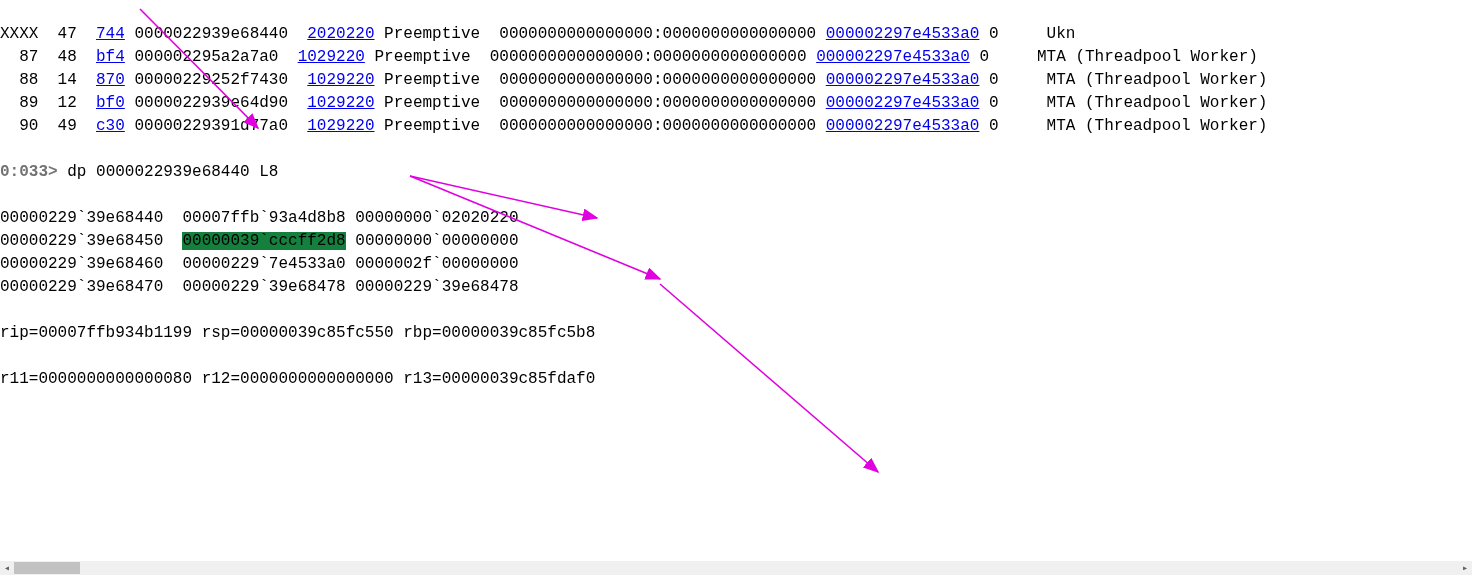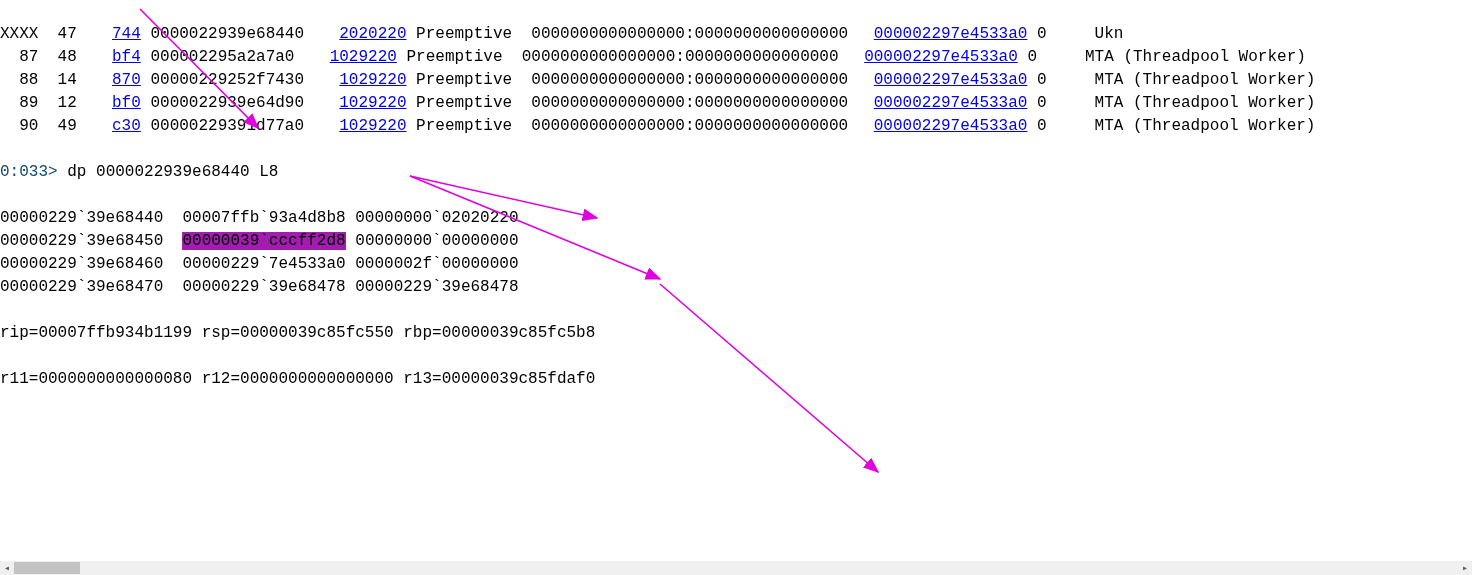--- a/index.html
+++ b/index.html
@@ -14,27 +14,27 @@
       overflow: hidden;
       position: relative;
     }
     .content-area {
       padding: 0;
       white-space: pre;
     }
     .link {
       color: #0000ee;
       text-decoration: underline;
-      margin-left: 16px;
     }
     .highlight {
-      background-color: #a21caf;
+      background-color: #15803d;
     }
     .prompt {
-      color: #0c4a6e;
+      color: #737373;
+      font-weight: bold;
     }
     svg.arrows {
       position: absolute;
       top: 0;
       left: 0;
       width: 1472px;
       height: 575px;
       pointer-events: none;
     }
     .scrollbar-horiz {

